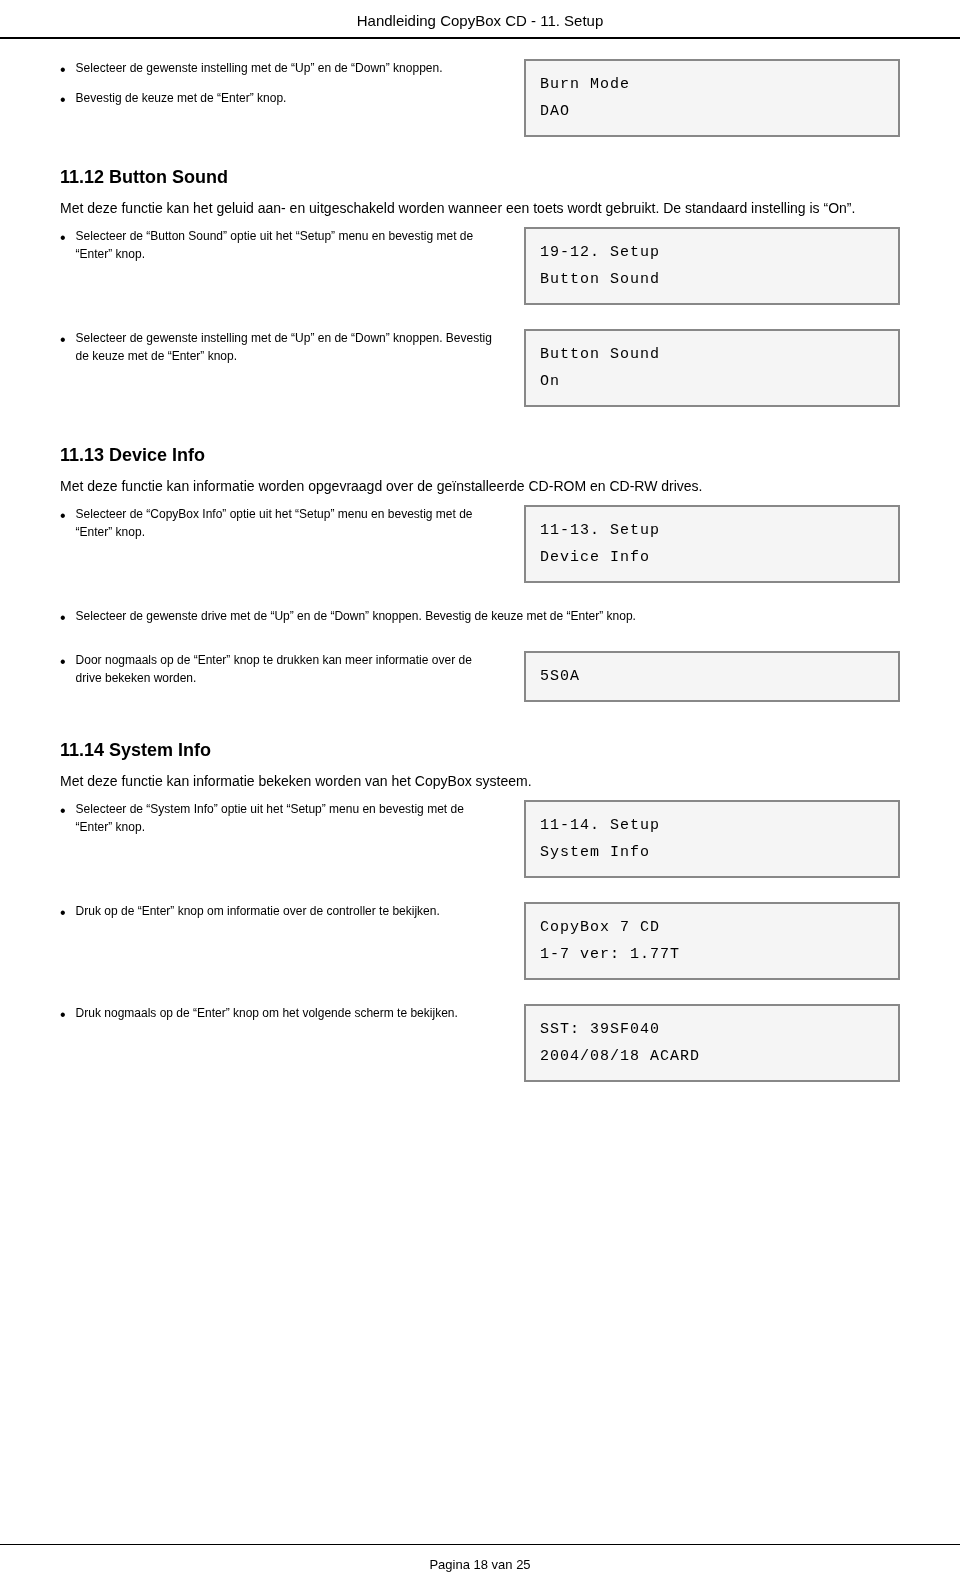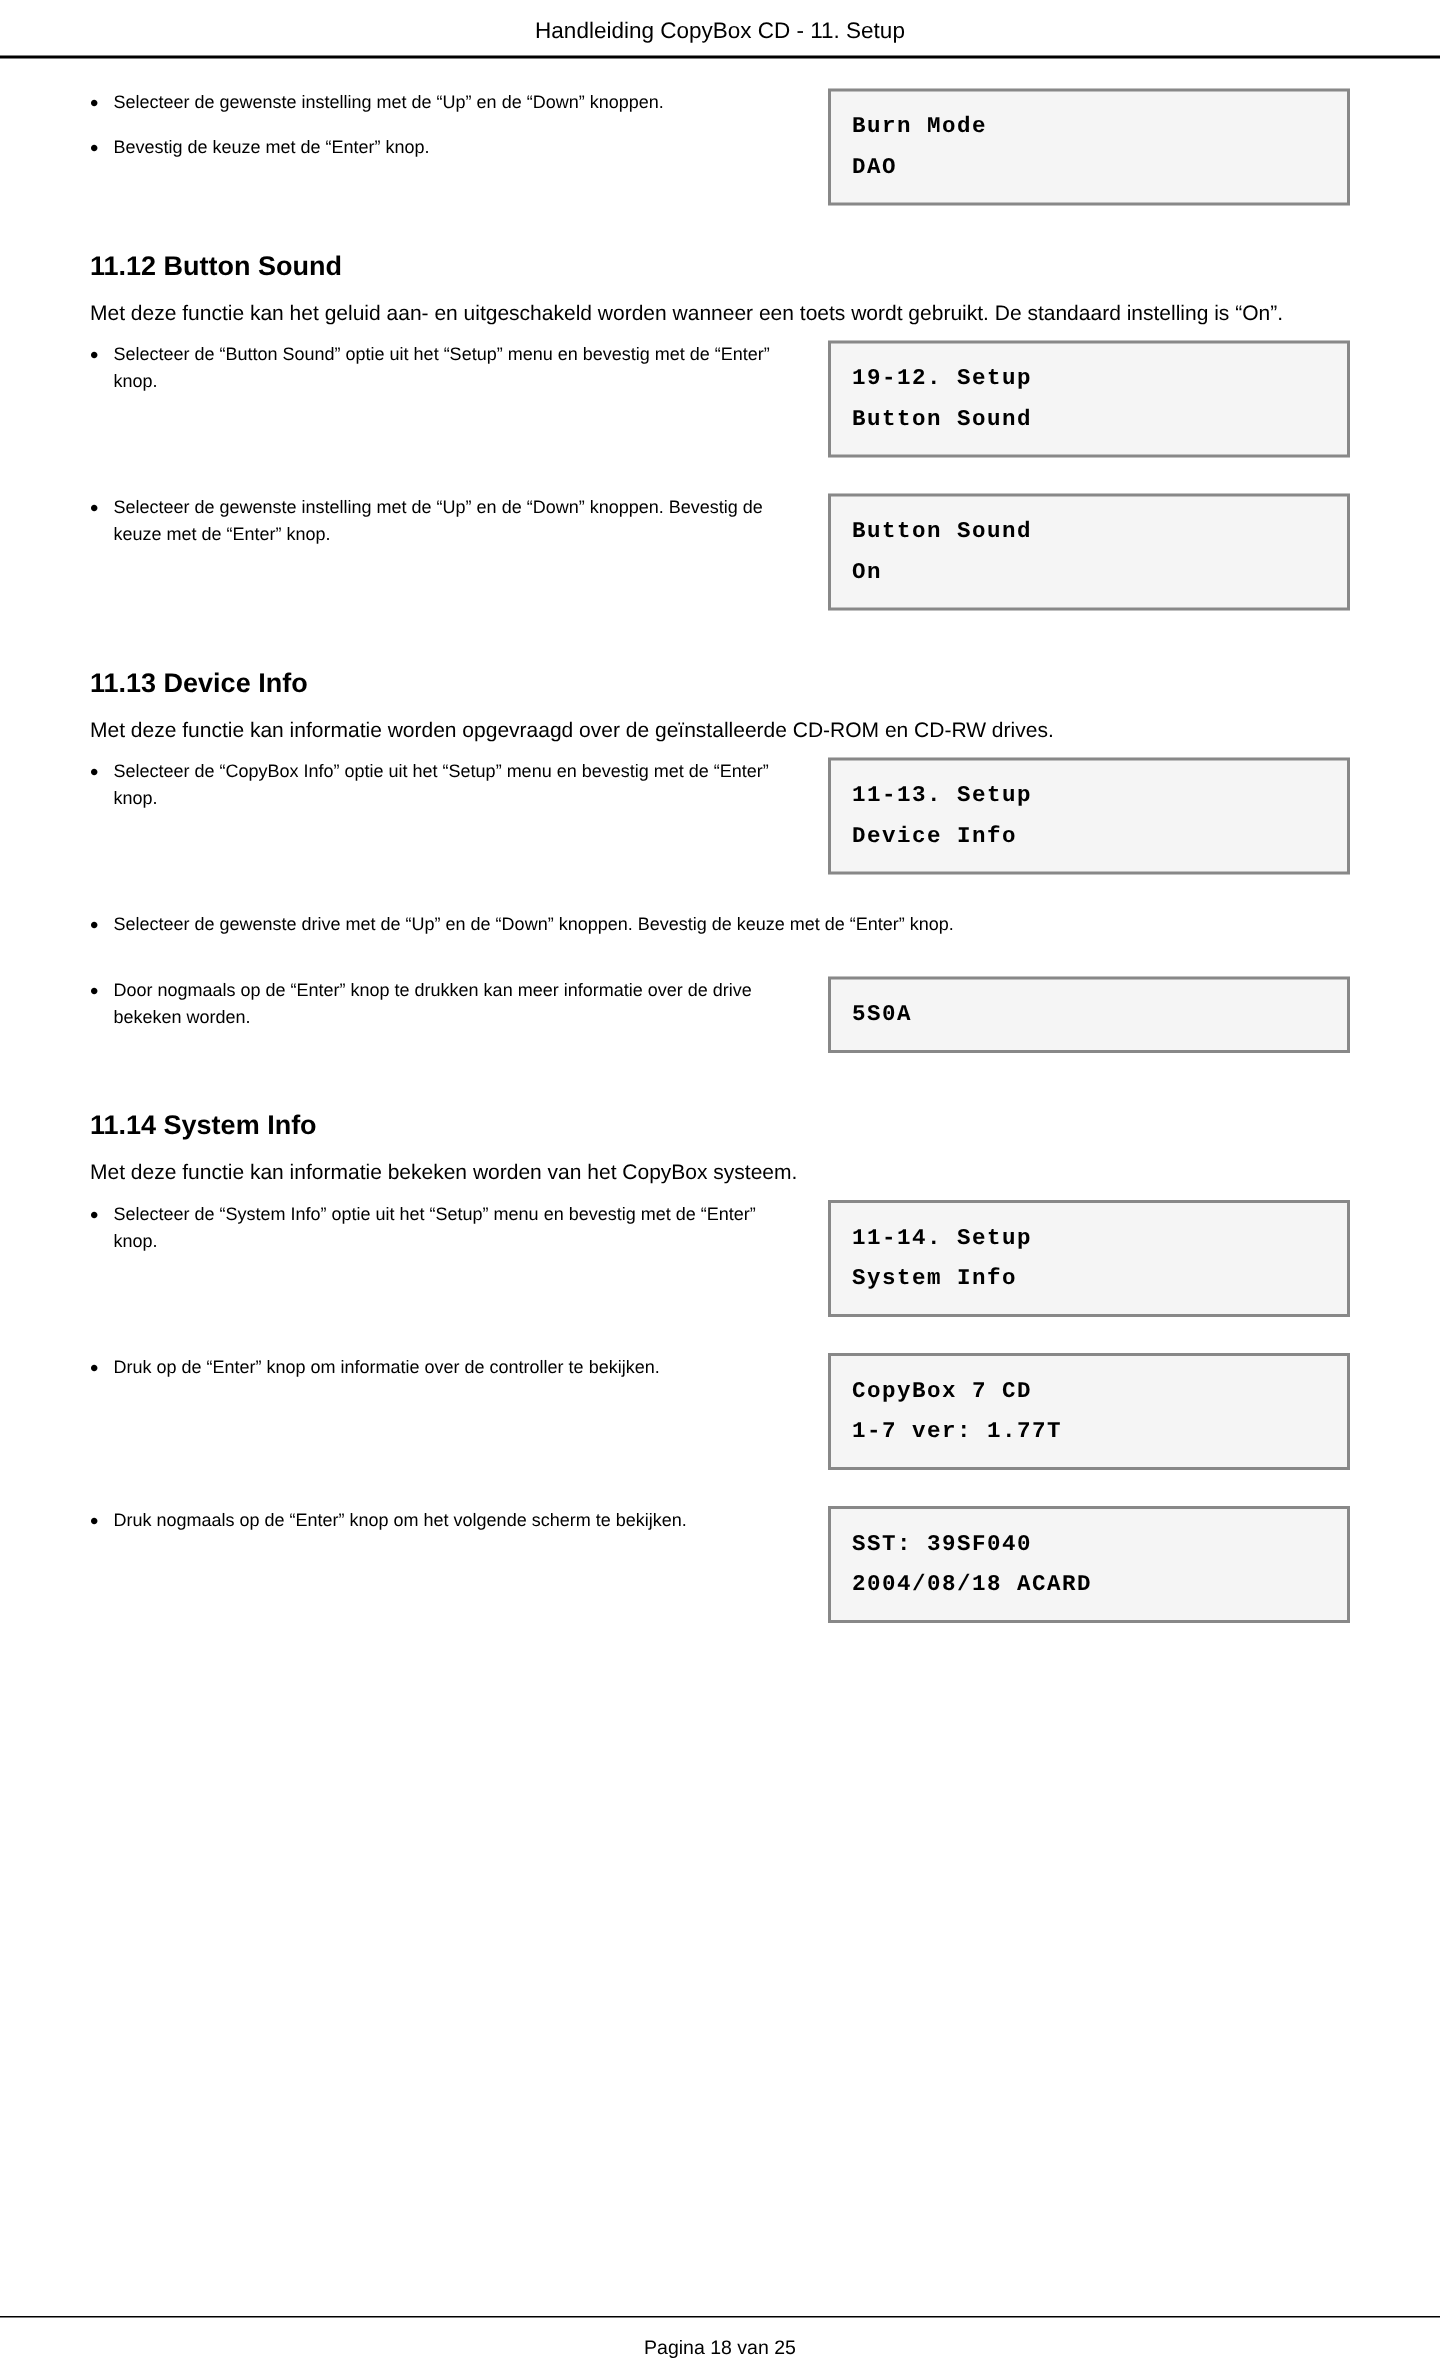--- a/index.html
+++ b/index.html
@@ -81,23 +81,22 @@
     .two-col-block {
       display: flex;
       gap: 24px;
       margin-bottom: 14px;
       align-items: flex-start;
     }
     .left-text {
       flex: 1;
     }
     .right-box {
-      width: 348px;
+      width: 376px;
       flex-shrink: 0;
-      font-weight: bold;
     }
   </style>
 </head>
 <body>
 
 <div class="page-container">
 
   <div class="page-header">
     <span>Handleiding CopyBox CD - 11. Setup</span>
   </div>

